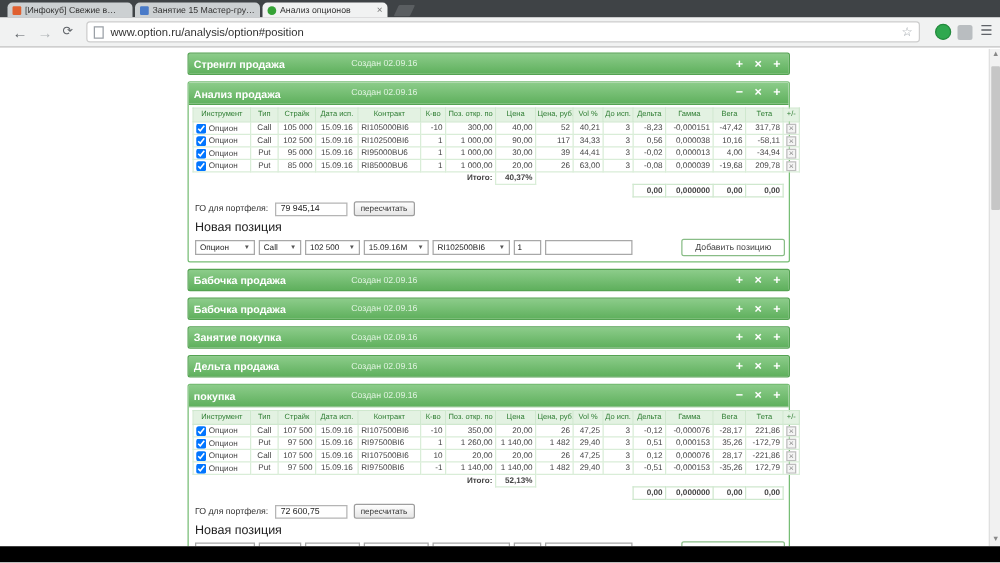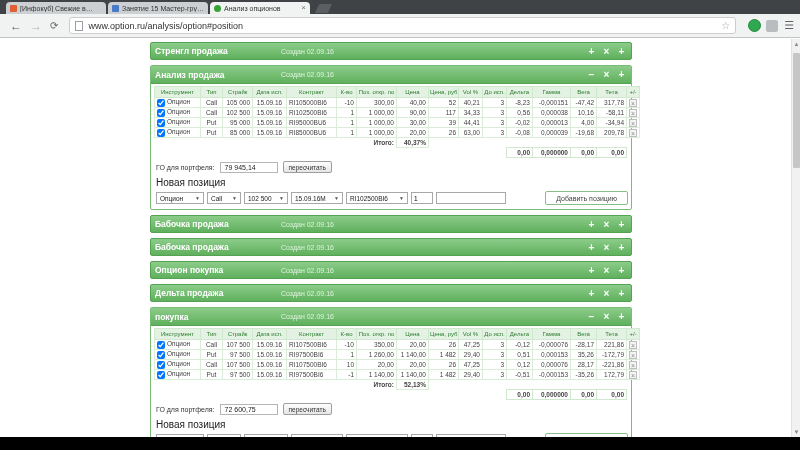--- a/index.html
+++ b/index.html
@@ -313,21 +313,21 @@
         <span class="p-btns">
           <span class="pb">+</span>
           <span class="pb">×</span>
           <span class="pb">+</span>
         </span>
       </div>
     </div>
 
     <div class="panel">
       <div class="panel-head">
-        <span class="p-title">Опцион покупка</span>
+        <span class="p-title">Занятие покупка</span>
         <span class="p-created">Создан 02.09.16</span>
         <span class="p-btns">
           <span class="pb">+</span>
           <span class="pb">×</span>
           <span class="pb">+</span>
         </span>
       </div>
     </div>
 
     <div class="panel">

